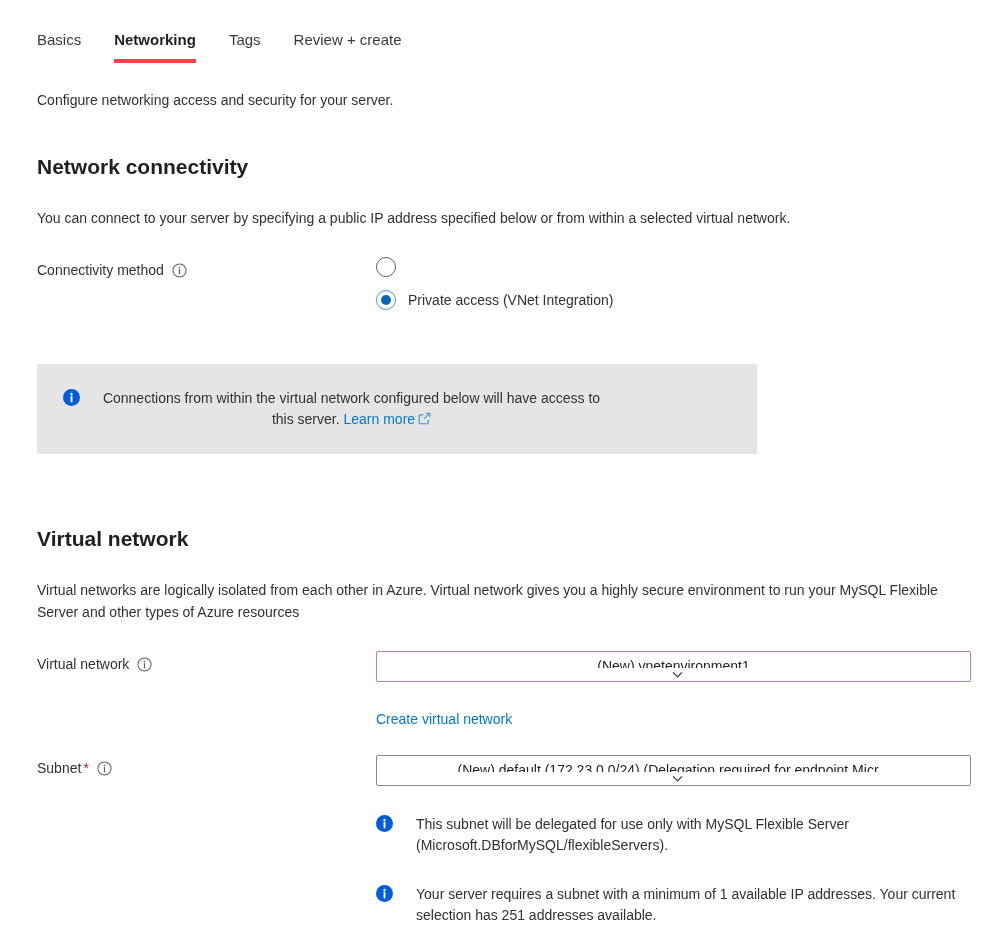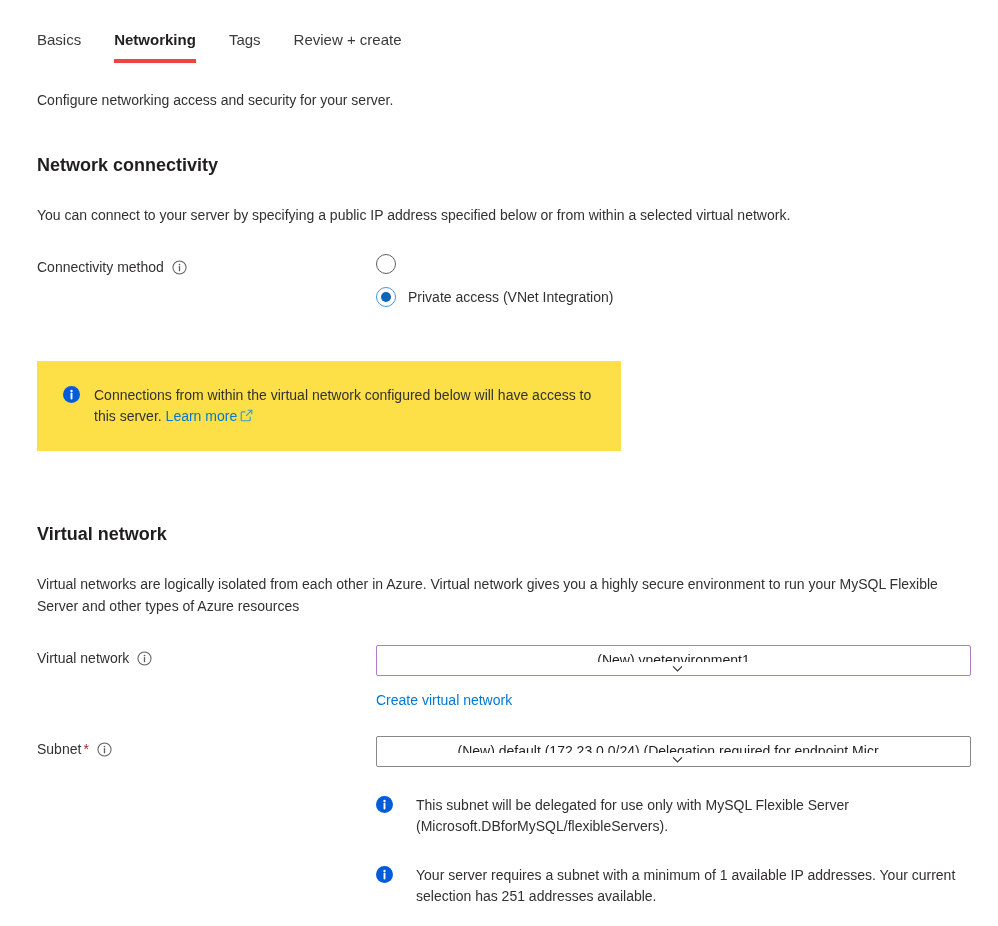--- a/index.html
+++ b/index.html
@@ -27,21 +27,21 @@
   .tab.active {
     font-weight:700;
     color:#201f1e;
     border-bottom:4px solid #ef4444;
   }
 
   .subtitle { color:#323130; margin-bottom:45px; line-height:20px; }
 
   
   .section-heading {
-    font-size:18px;
+    font-size:21px;
     font-weight:600;
     color:#201f1e;
     margin-bottom:26px;
   }
   .section-desc {
     line-height:22px;
     margin-bottom:28px;
     max-width:945px;
     margin-top:28px;
   }
@@ -80,25 +80,26 @@
     content:"";
     width:10px; height:10px;
     border-radius:50%;
     background:#0d66b5;
   }
   .radio-label { line-height:20px; }
 
   
   .info-box {
     margin-top:54px;
-    width:584px;
-    background:#fde047;
+    width:720px;
+    background:#e5e5e5;
     display:flex;
     gap:14px;
     padding:24px 26px 24px 26px;
+    text-align:center;
   }
   .info-icon { flex-shrink:0; width:17px; height:17px; margin-top:1px; }
   .info-icon svg { width:17px; height:17px; display:block; }
   .info-text { line-height:21px; max-width:515px; }
   .link { color:#0078d4; text-decoration:none; cursor:pointer; }
   .ext-icon { display:inline-block; width:13px; height:13px; margin-left:3px; vertical-align:-1px; }
   .ext-icon svg { width:13px; height:13px; }
 
   .spacer-vnet { height:73px; }
 
@@ -117,21 +118,21 @@
     flex-direction:column;
   }
   .dropdown.dirty { border-color:#b07cc6; }
   .dropdown-value {
     white-space:nowrap;
     overflow:hidden;
     color:#201f1e;
     line-height:29px;
   }
   .chevron { flex-shrink:0; margin-left:8px; display:flex; }
-  .create-link { display:inline-block; margin-top:14px; line-height:20px; }
+  .create-link { display:inline-block; margin-top:27px; line-height:20px; }
 
   .row-gap { height:26px; }
 
   
   .note { display:flex; gap:23px; margin-top:28px; }
   .note + .note { }
   .note-text { line-height:21px; max-width:568px; }
 </style>
 </head>
 <body>

